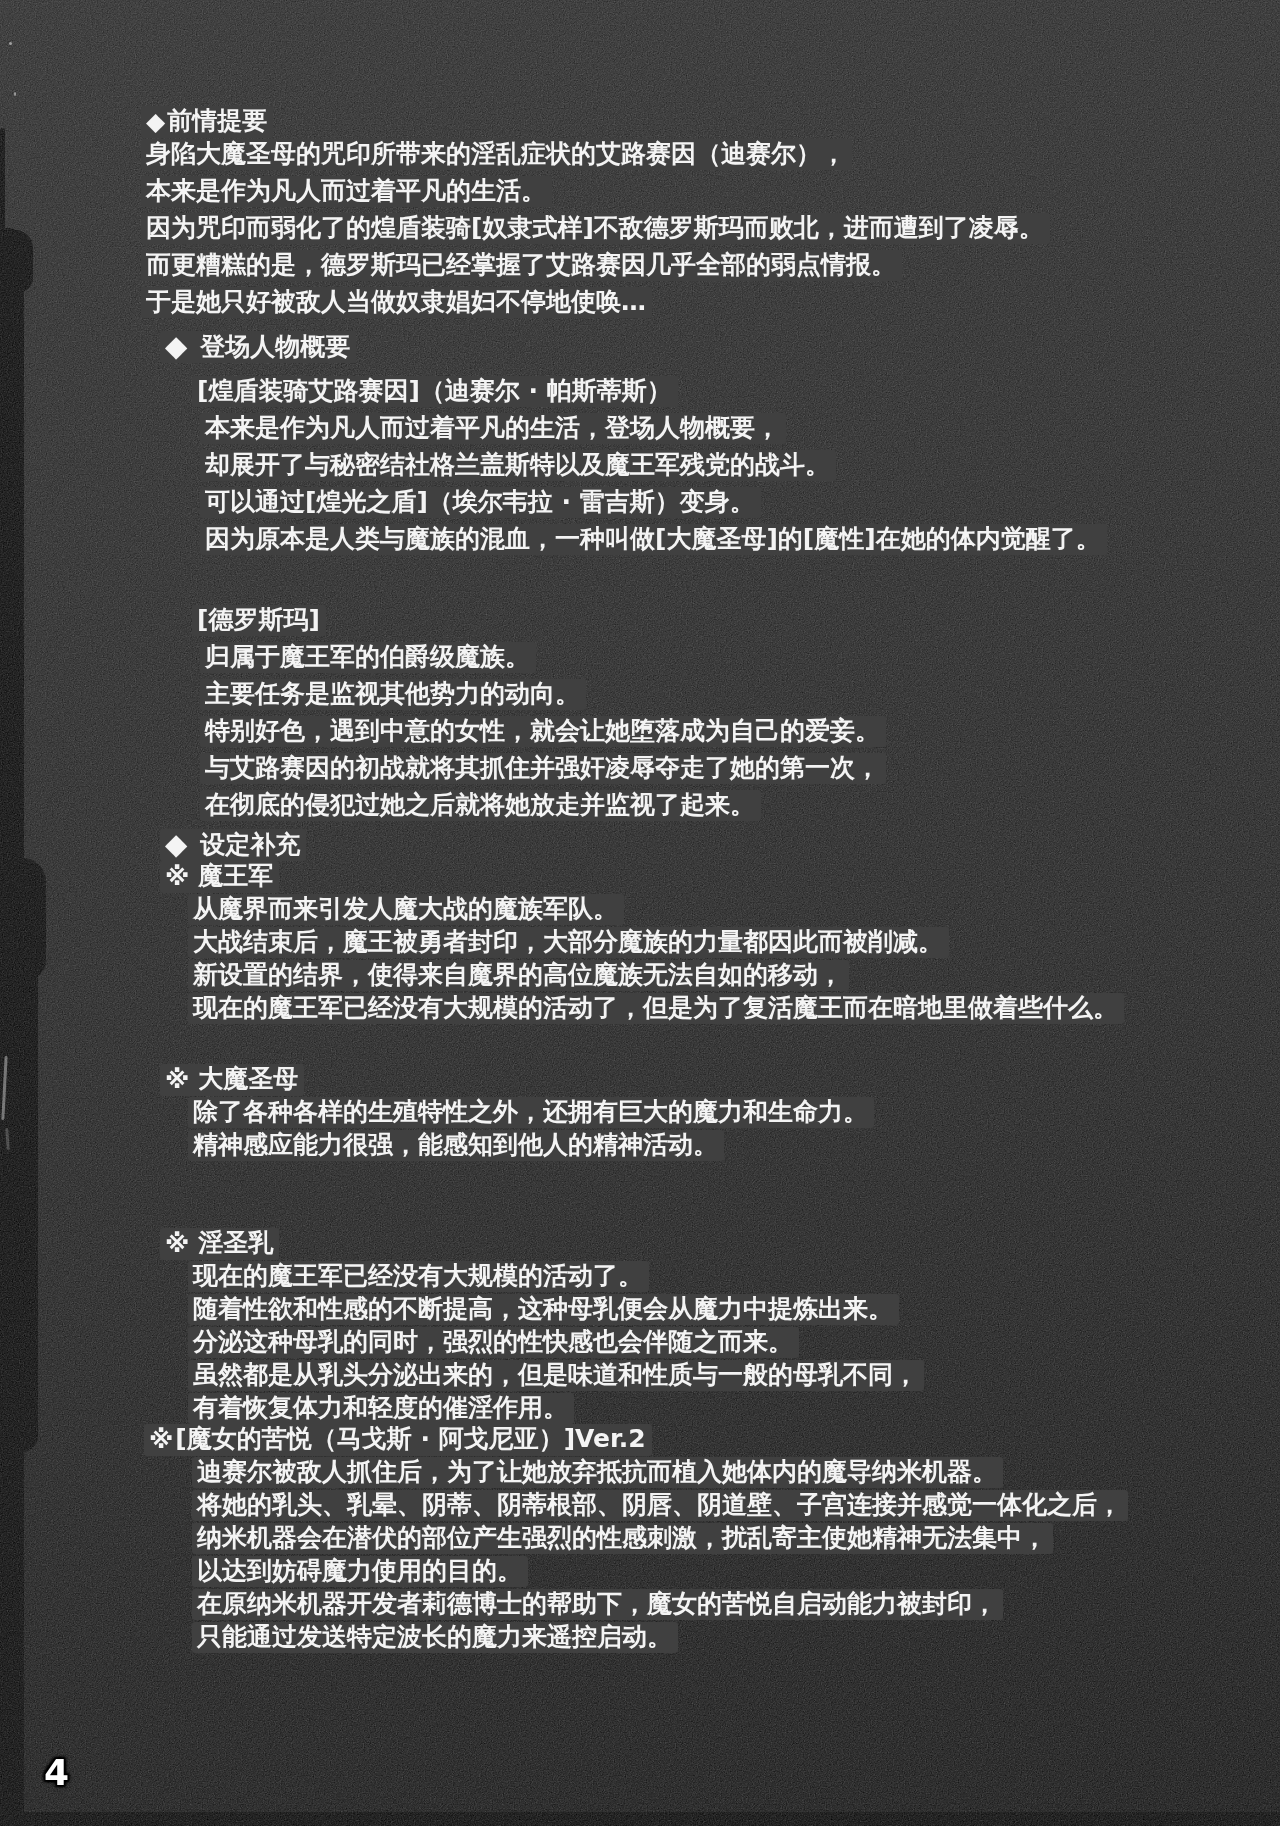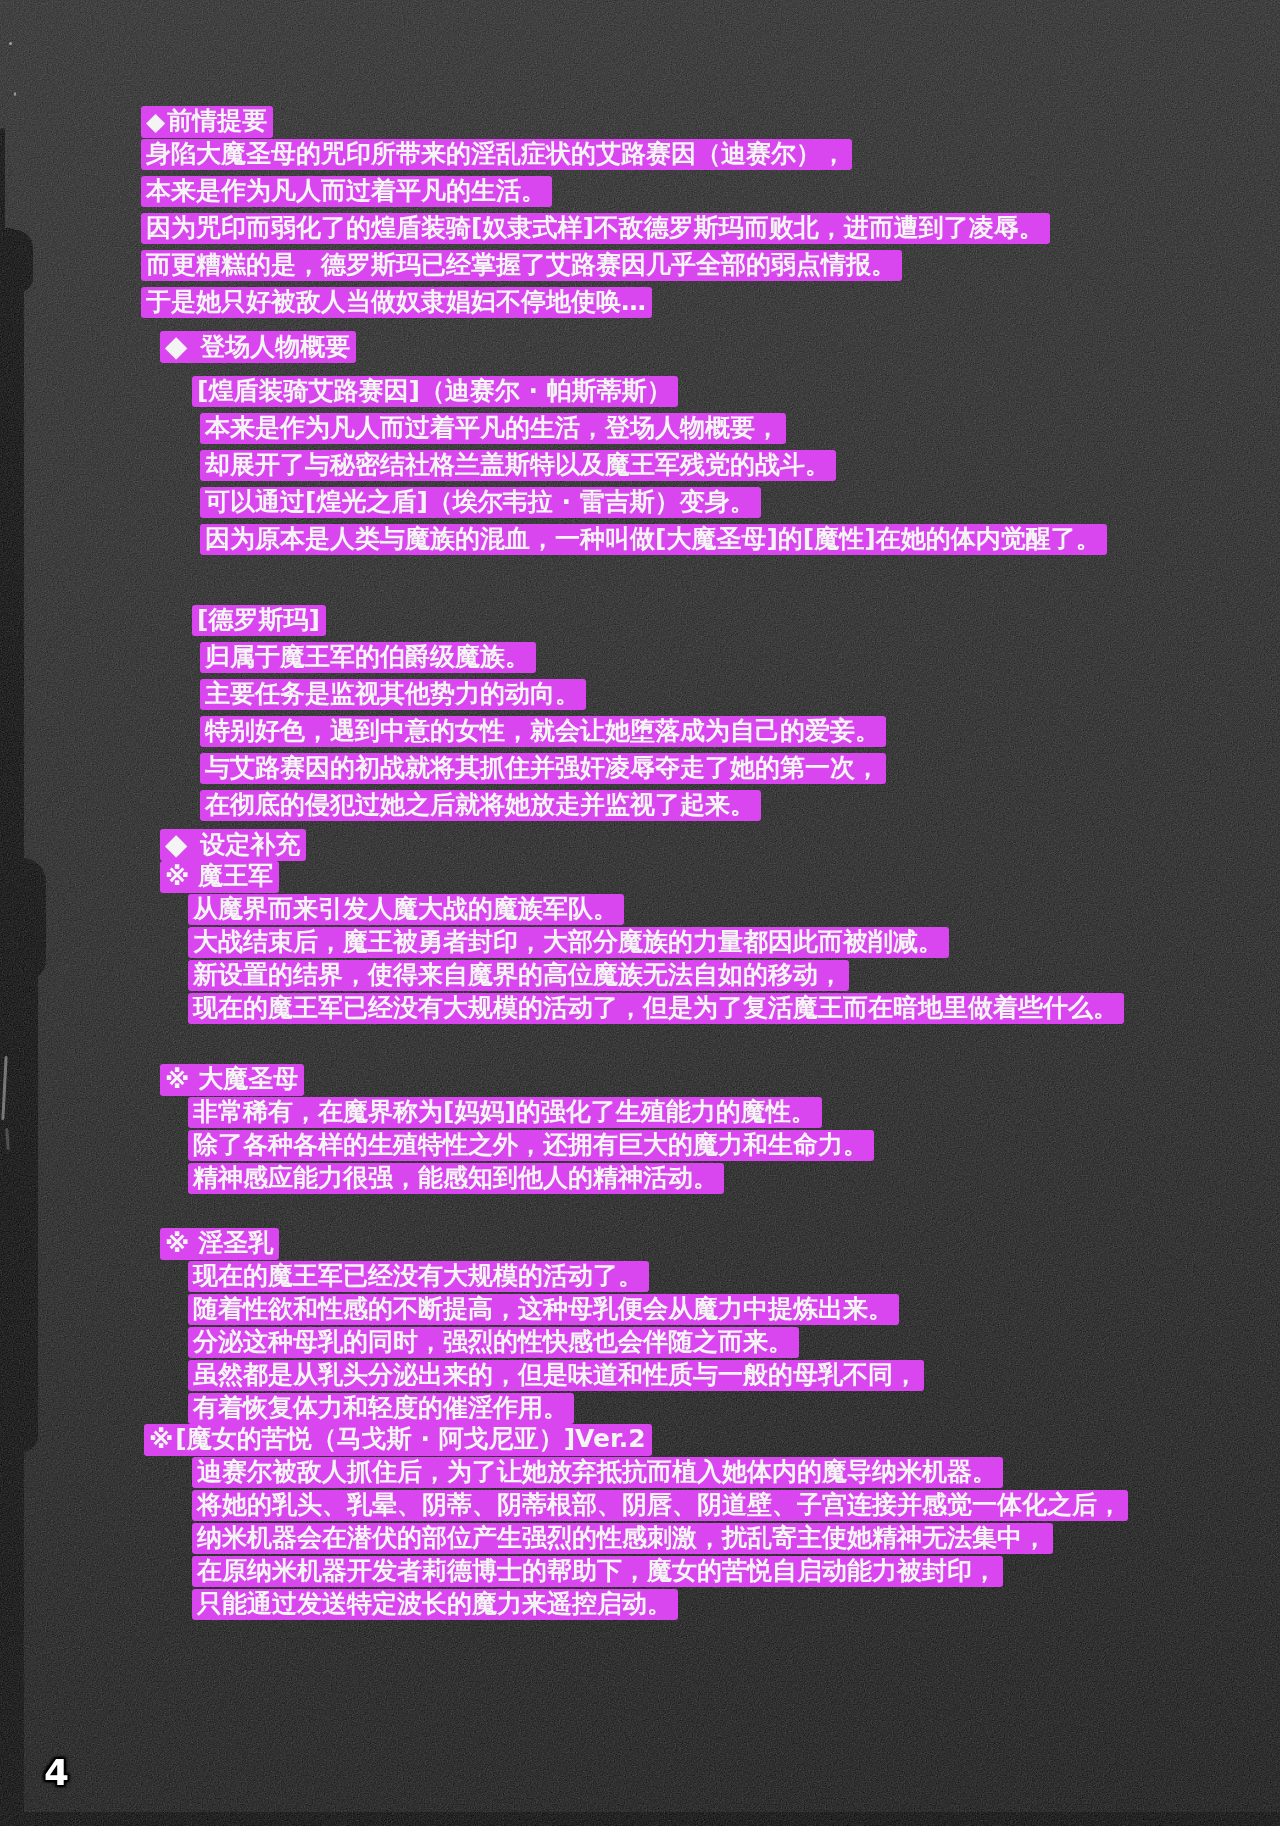--- a/index.html
+++ b/index.html
@@ -28,21 +28,21 @@
   #speck-2{left:14px;top:92px;width:2px;height:4px;}
   
   .noise{position:absolute;left:0;top:0;z-index:2;opacity:.34;pointer-events:none;}
   
   .sec{position:absolute;z-index:3;}
   .row{white-space:nowrap;}
   .p37 .row{height:37px;}
   .p33 .row{height:33px;}
   .box{
     display:inline-block;
-    background:#d946ef;
+    background:#404040;
     color:#f4f4f4;
     font-size:25px;
     line-height:28px;
     padding:1px 6px 2px 5px;
     border-radius:3px;
     letter-spacing:0;
   }
   .mk{display:inline-block;vertical-align:-1px;}
   .big-mk .mk{font-size:29px;}
   .gap .mk{margin-right:13px;}
@@ -126,21 +126,20 @@
   <div class="row"><span class="box ind40">从魔界而来引发人魔大战的魔族军队。</span></div>
   <div class="row"><span class="box ind40">大战结束后，魔王被勇者封印，大部分魔族的力量都因此而被削减。</span></div>
   <div class="row"><span class="box ind40">新设置的结界，使得来自魔界的高位魔族无法自如的移动，</span></div>
   <div class="row"><span class="box ind40">现在的魔王军已经没有大规模的活动了，但是为了复活魔王而在暗地里做着些什么。</span></div>
 </div>
 
 <div class="sec p33" style="left:160px;top:1064px;">
   <div class="row">
     <span class="box midgap"><span class="mk">※</span><span>大魔圣母</span></span>
   </div>
-  <div class="row"><span class="box ind40">非常稀有，在魔界称为[妈妈]的强化了生殖能力的魔性。</span></div>
   <div class="row"><span class="box ind40">除了各种各样的生殖特性之外，还拥有巨大的魔力和生命力。</span></div>
   <div class="row"><span class="box ind40">精神感应能力很强，能感知到他人的精神活动。</span></div>
 </div>
 
 <div class="sec p33" style="left:160px;top:1228px;">
   <div class="row">
     <span class="box midgap"><span class="mk">※</span><span>淫圣乳</span></span>
   </div>
   <div class="row"><span class="box ind40">现在的魔王军已经没有大规模的活动了。</span></div>
   <div class="row"><span class="box ind40">随着性欲和性感的不断提高，这种母乳便会从魔力中提炼出来。</span></div>
@@ -149,17 +148,18 @@
   <div class="row"><span class="box ind40">有着恢复体力和轻度的催淫作用。</span></div>
 </div>
 
 <div class="sec p33" style="left:144px;top:1424px;">
   <div class="row">
     <span class="box tight"><span class="mk">※</span><span>[魔女的苦悦（马戈斯 · 阿戈尼亚）]Ver.2</span></span>
   </div>
   <div class="row"><span class="box ind48">迪赛尔被敌人抓住后，为了让她放弃抵抗而植入她体内的魔导纳米机器。</span></div>
   <div class="row"><span class="box ind48">将她的乳头、乳晕、阴蒂、阴蒂根部、阴唇、阴道壁、子宫连接并感觉一体化之后，</span></div>
   <div class="row"><span class="box ind48">纳米机器会在潜伏的部位产生强烈的性感刺激，扰乱寄主使她精神无法集中，</span></div>
+  <div class="row"><span class="box ind48">以达到妨碍魔力使用的目的。</span></div>
   <div class="row"><span class="box ind48">在原纳米机器开发者莉德博士的帮助下，魔女的苦悦自启动能力被封印，</span></div>
   <div class="row"><span class="box ind48">只能通过发送特定波长的魔力来遥控启动。</span></div>
 </div>
 
 <div id="page-number">4</div>
 
 </body></html>

